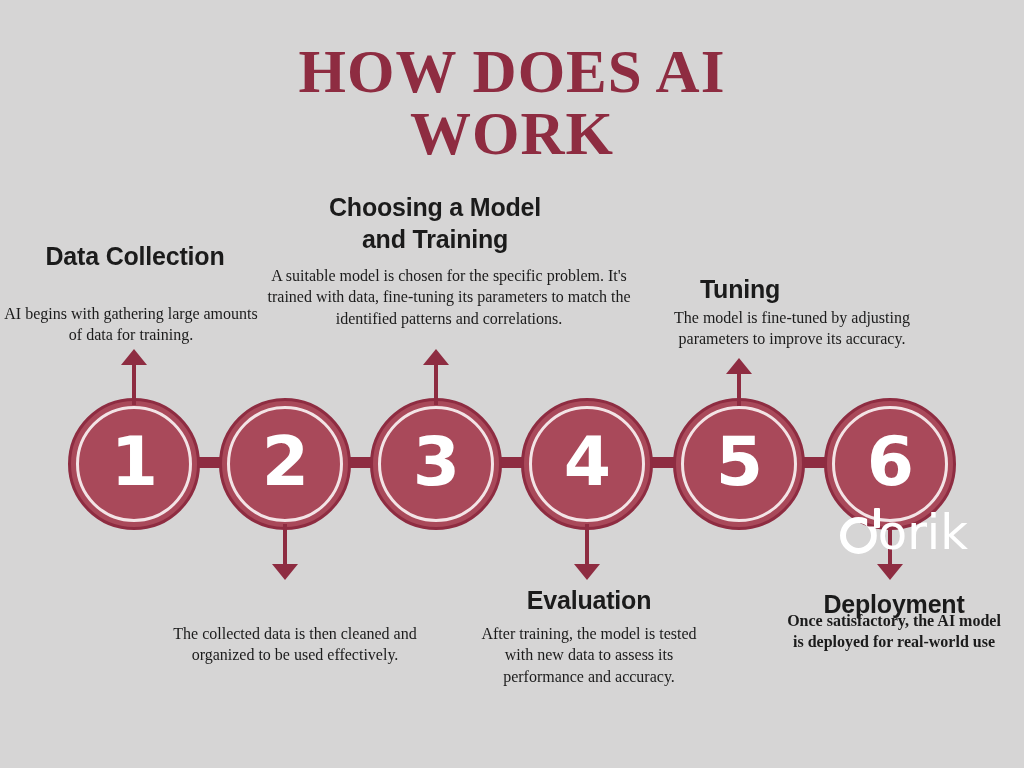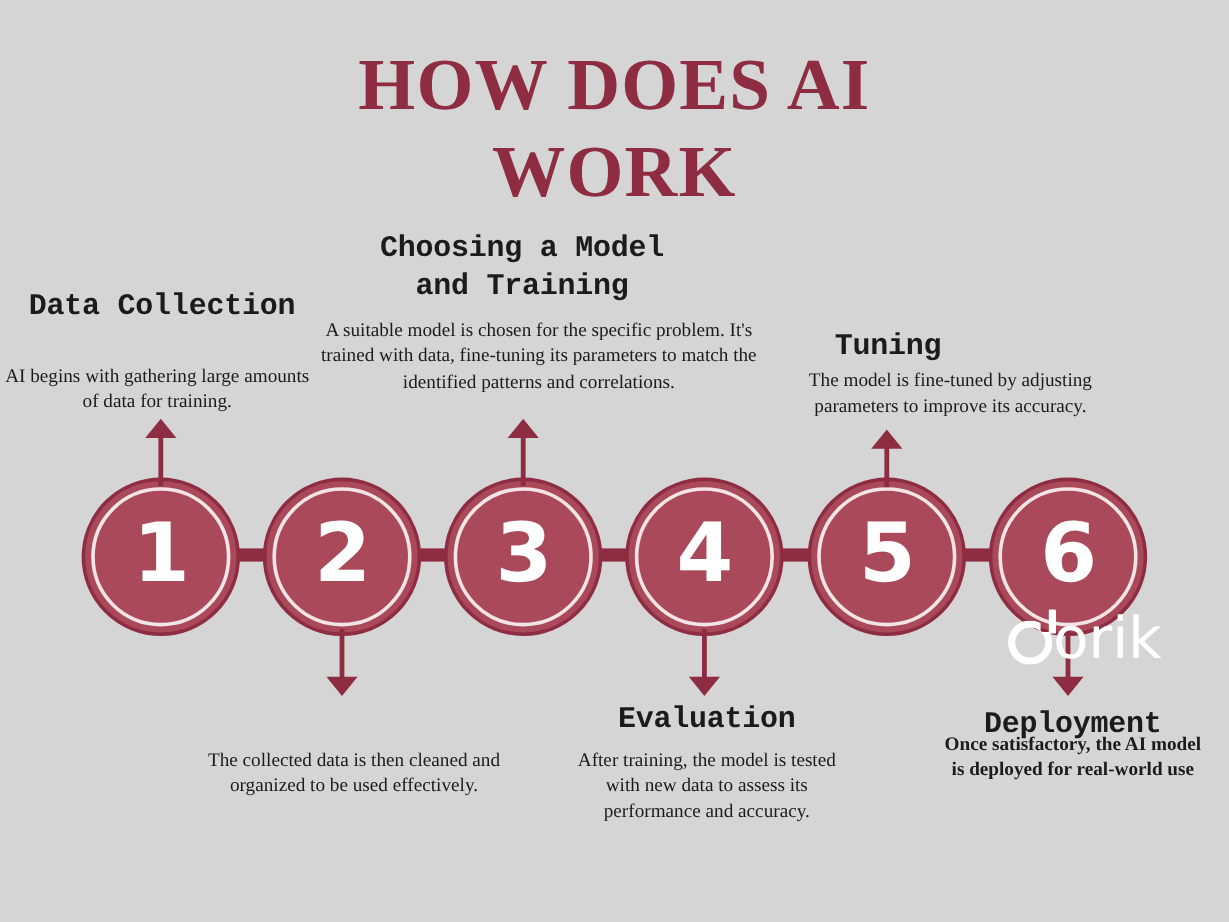--- a/index.html
+++ b/index.html
@@ -32,26 +32,26 @@
     text-align: center;
     font-family: "Liberation Serif", "DejaVu Serif", serif;
     font-weight: bold;
     font-size: 61px;
     line-height: 0.98;
     letter-spacing: 1px;
     color: #8e2c41;
     text-transform: uppercase;
   }
   .title .ln { display: block; }
-  .title .ln2 { margin-top: 12px; }
+  .title .ln2 { margin-top: 2px; }
 
   
   .step-head {
     position: absolute;
-    font-family: Liberation Mono, monospace;
+    font-family: Liberation Sans, sans-serif;
     font-weight: bold;
     font-size: 25px;
     line-height: 1.28;
     color: #1b1b1b;
     text-align: center;
     letter-spacing: -0.2px;
   }
 
   .step-body {
     position: absolute;

